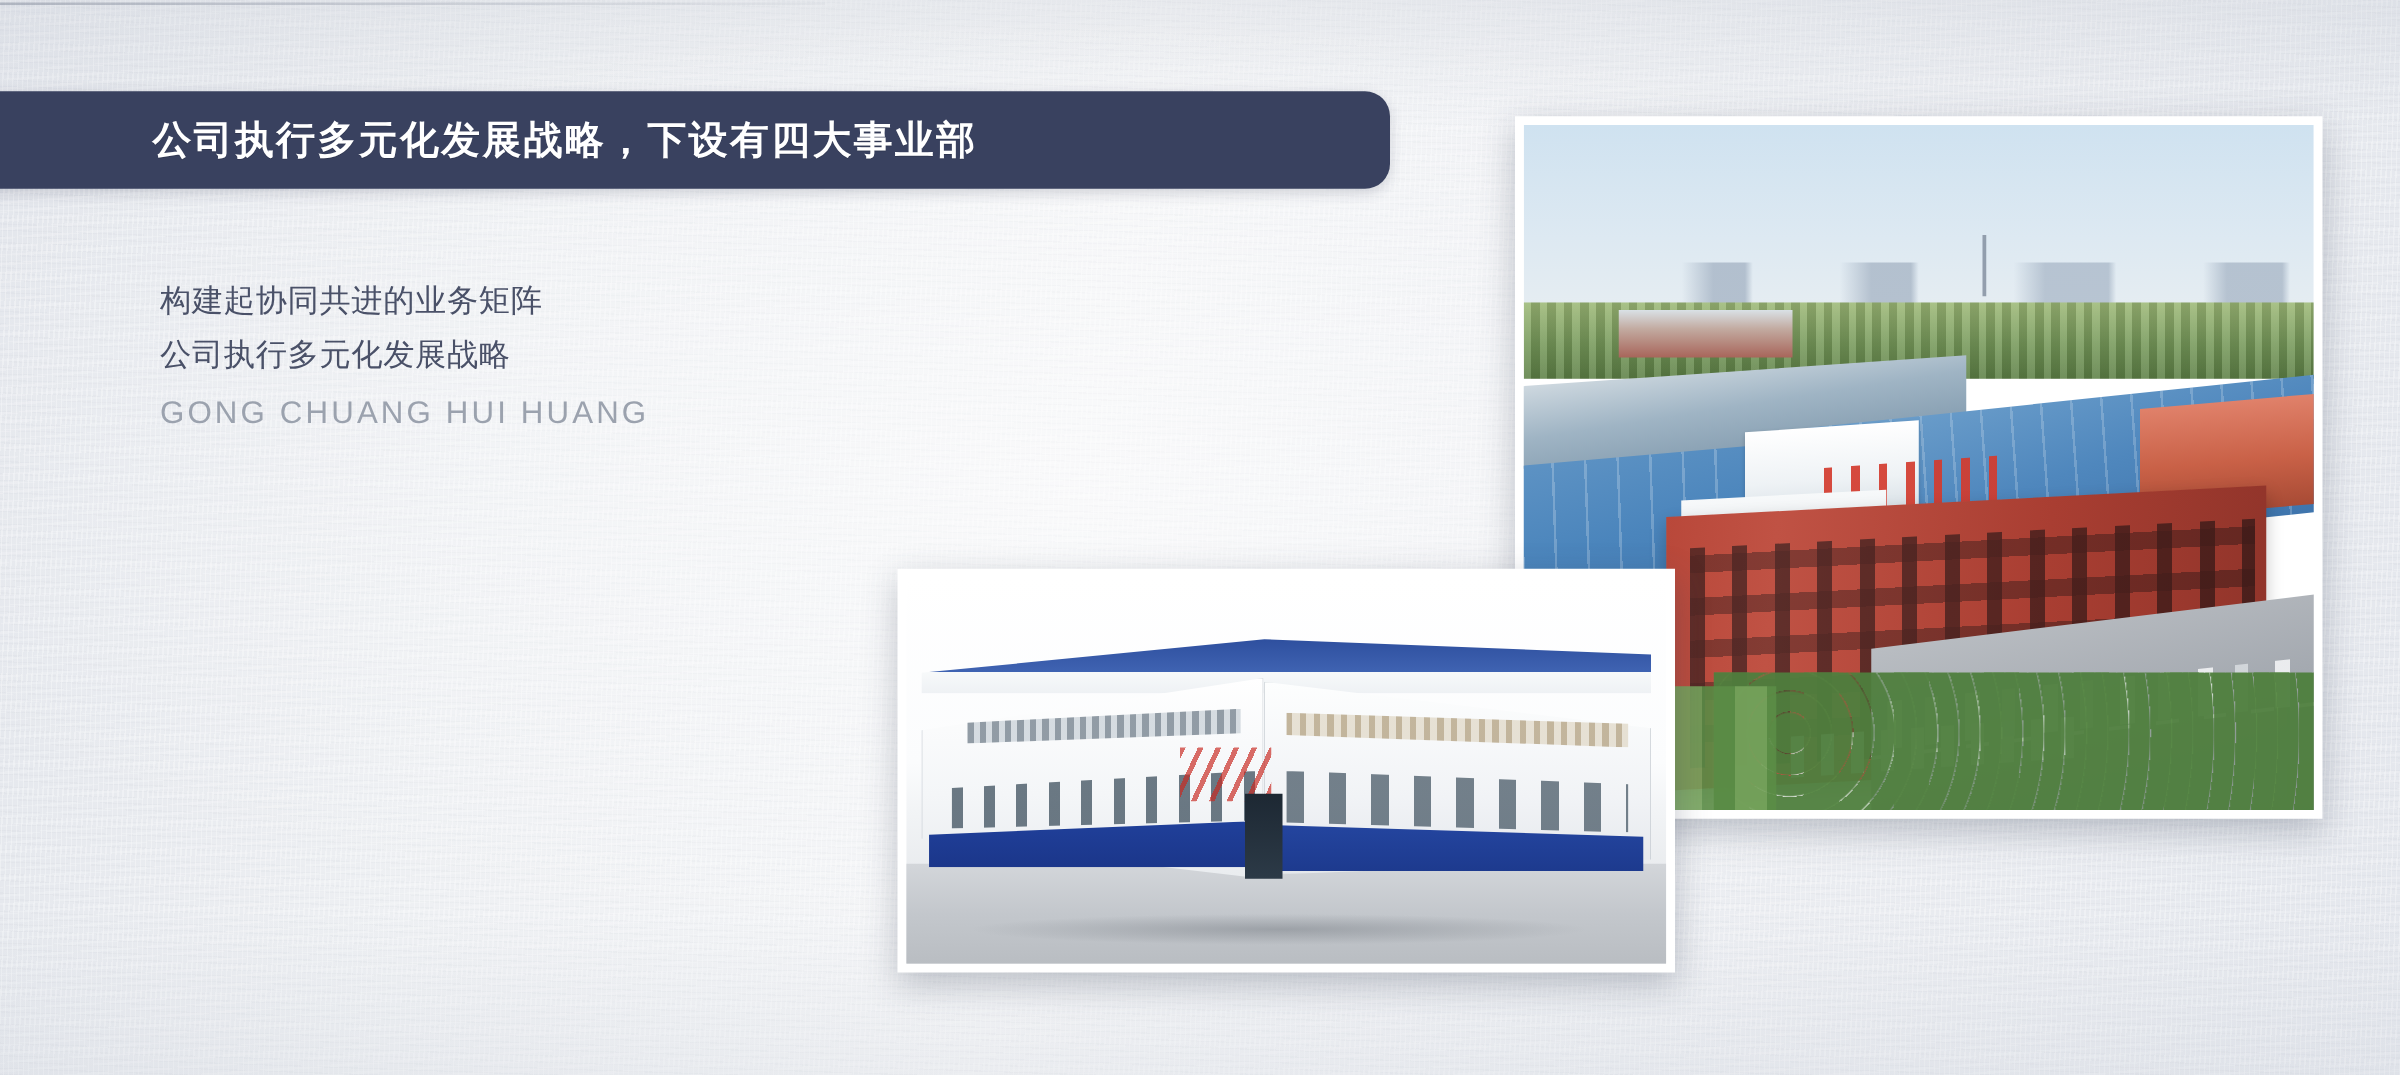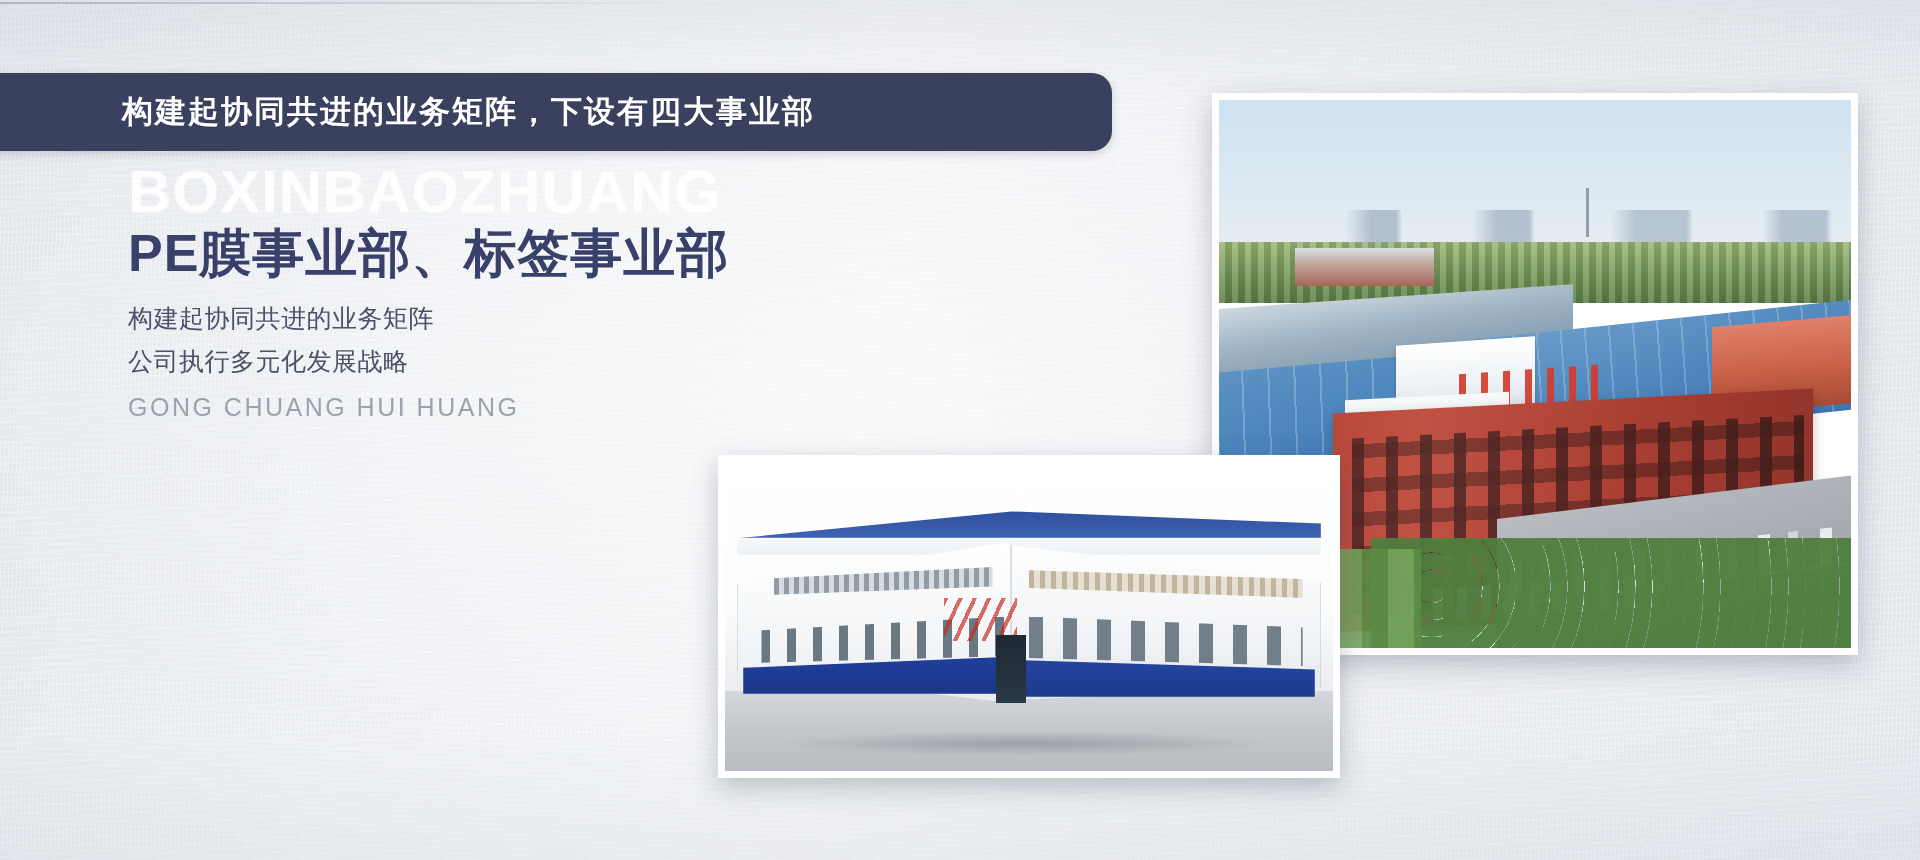--- a/index.html
+++ b/index.html
@@ -356,29 +356,27 @@
 <body>
 
 <div class="stage">
 
   <div class="bg-base"></div>
   <div class="bg-texture"></div>
   <div class="bg-vignette"></div>
   <div class="top-hairline"></div>
 
   <div class="ribbon">
-    <div class="ribbon-title">构建起协同共进的业务矩阵，下设有四大事业部</div>
+    <div class="ribbon-title">公司执行多元化发展战略，下设有四大事业部</div>
   </div>
 
   <div class="text-col">
 
-    <div class="watermark">BOXINBAOZHUANG</div>
 
     <div class="headline">
-      <span class="line line-1">PE膜事业部、标签事业部</span>
     </div>
 
     <div class="tagline">
       <span class="t-line">构建起协同共进的业务矩阵</span>
       <span class="t-line">公司执行多元化发展战略</span>
     </div>
 
     <div class="pinyin">GONG CHUANG HUI HUANG</div>
   </div>
 

